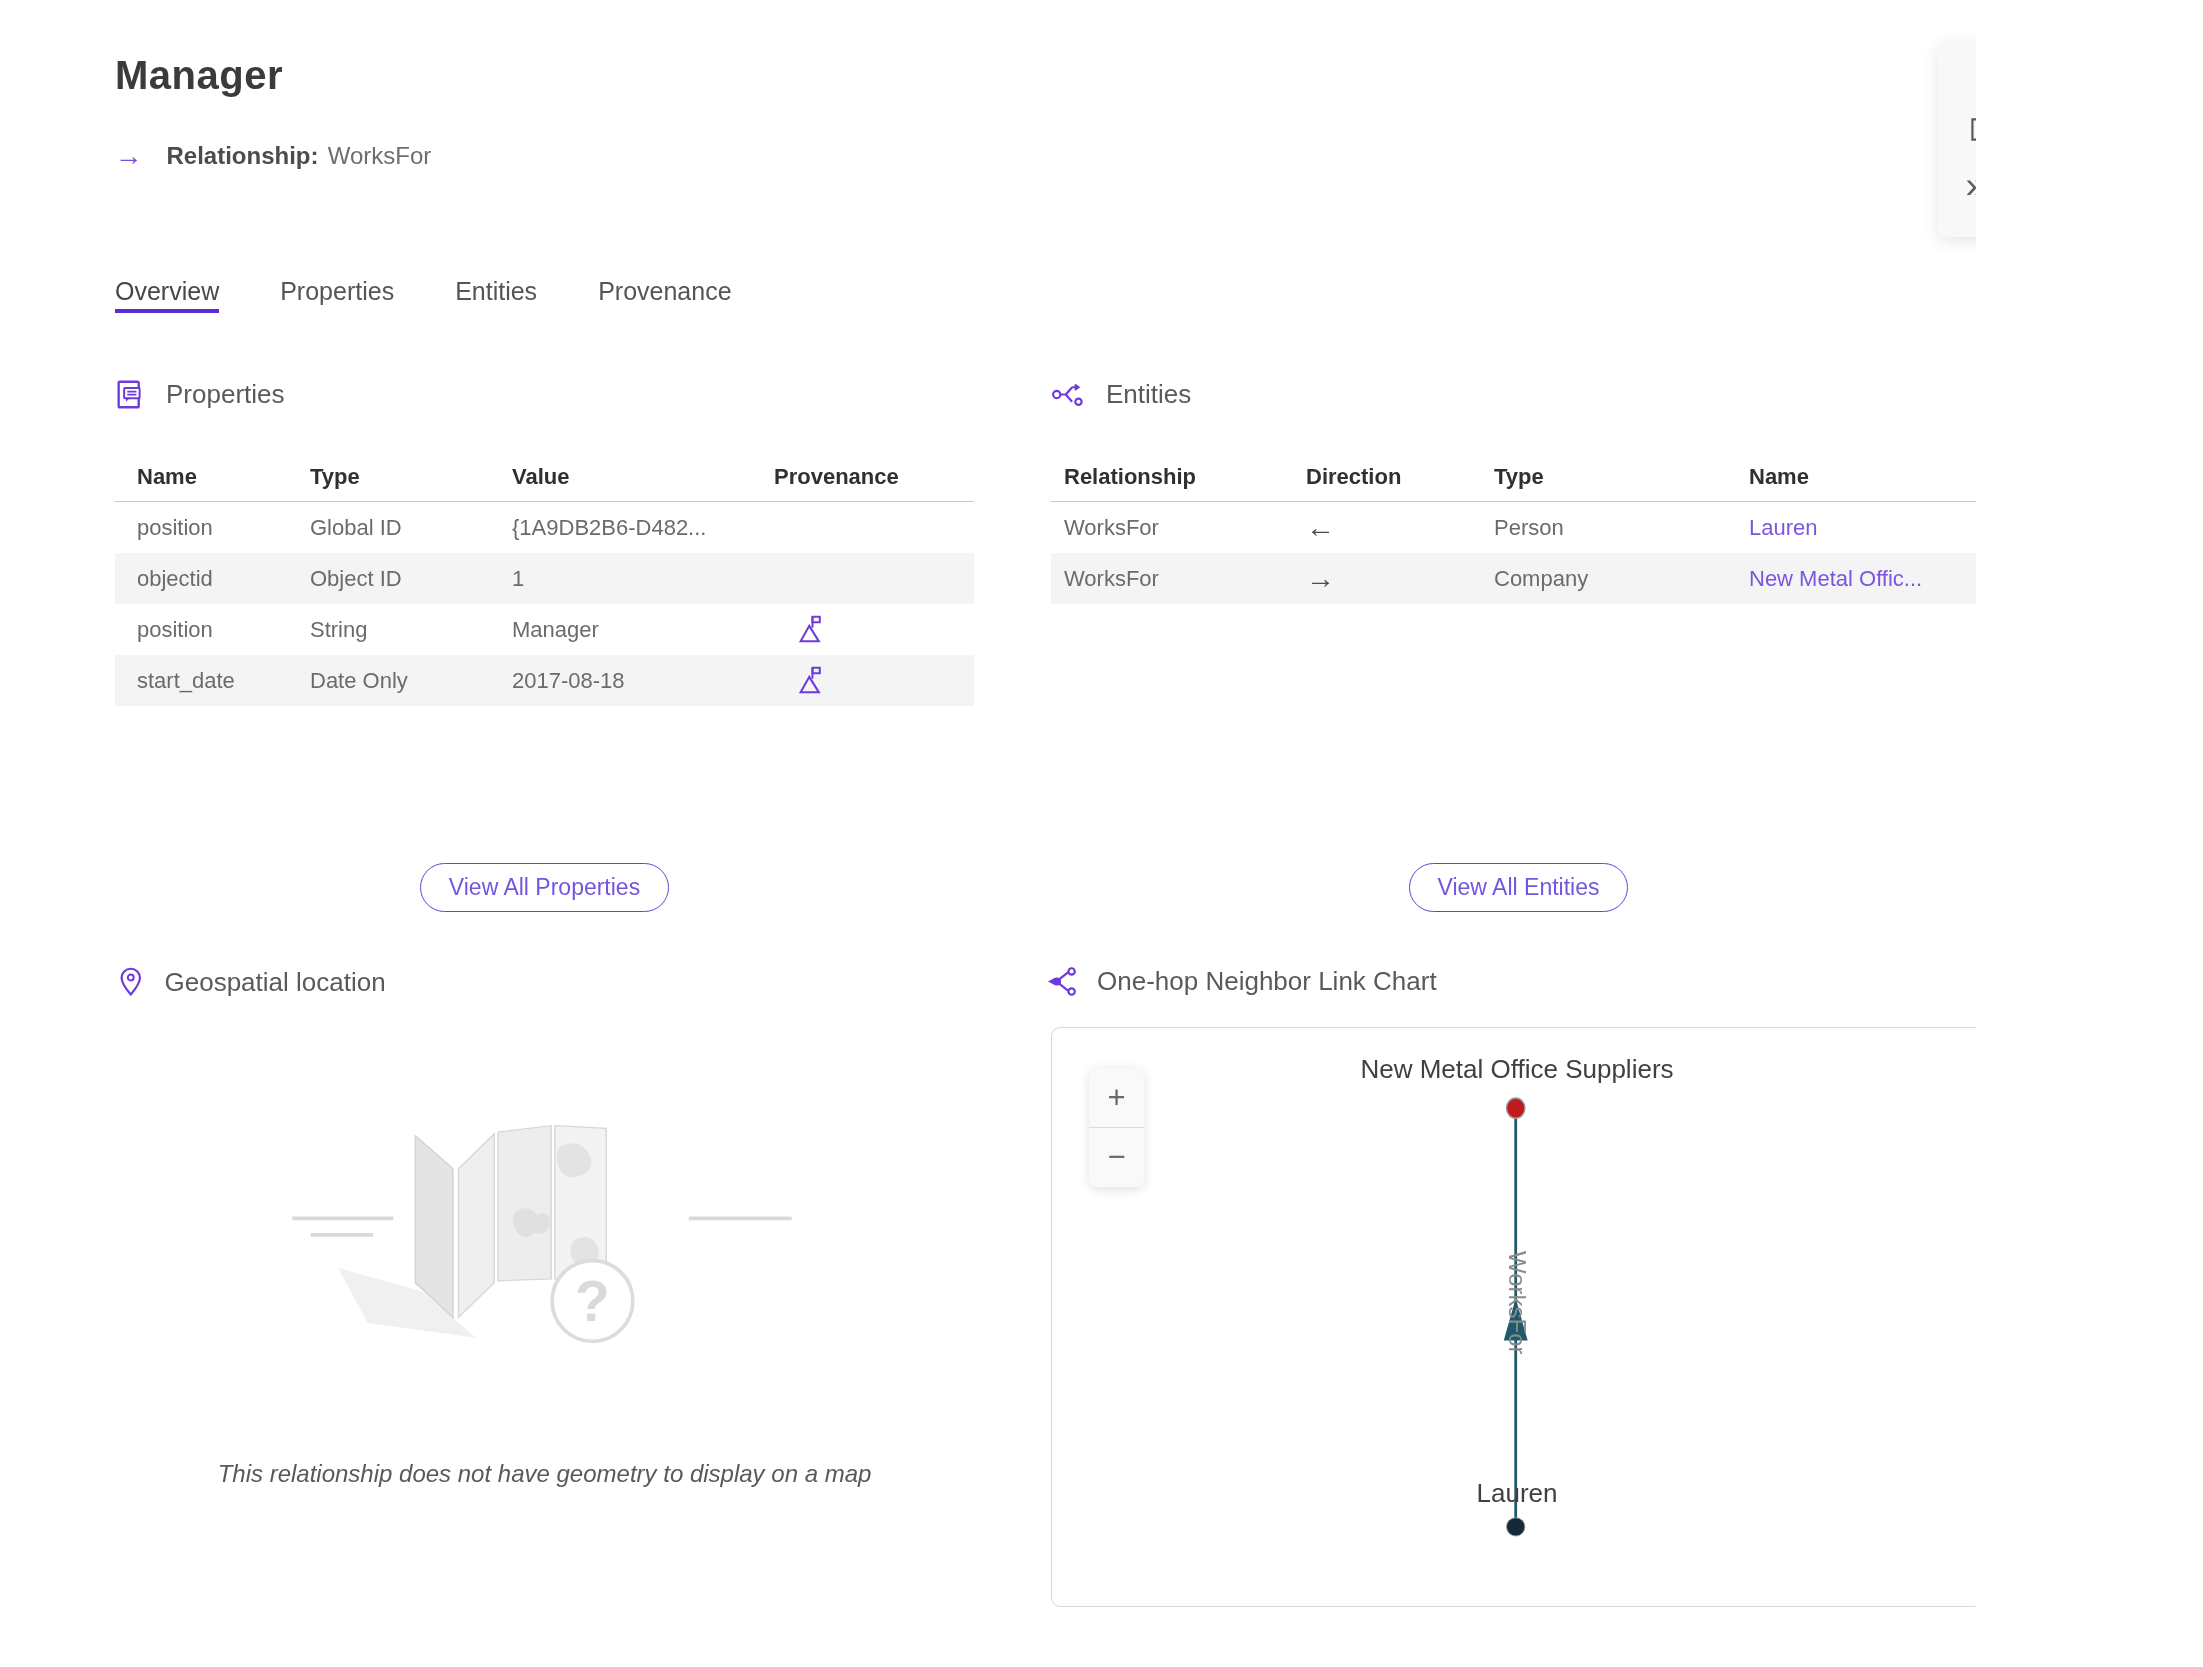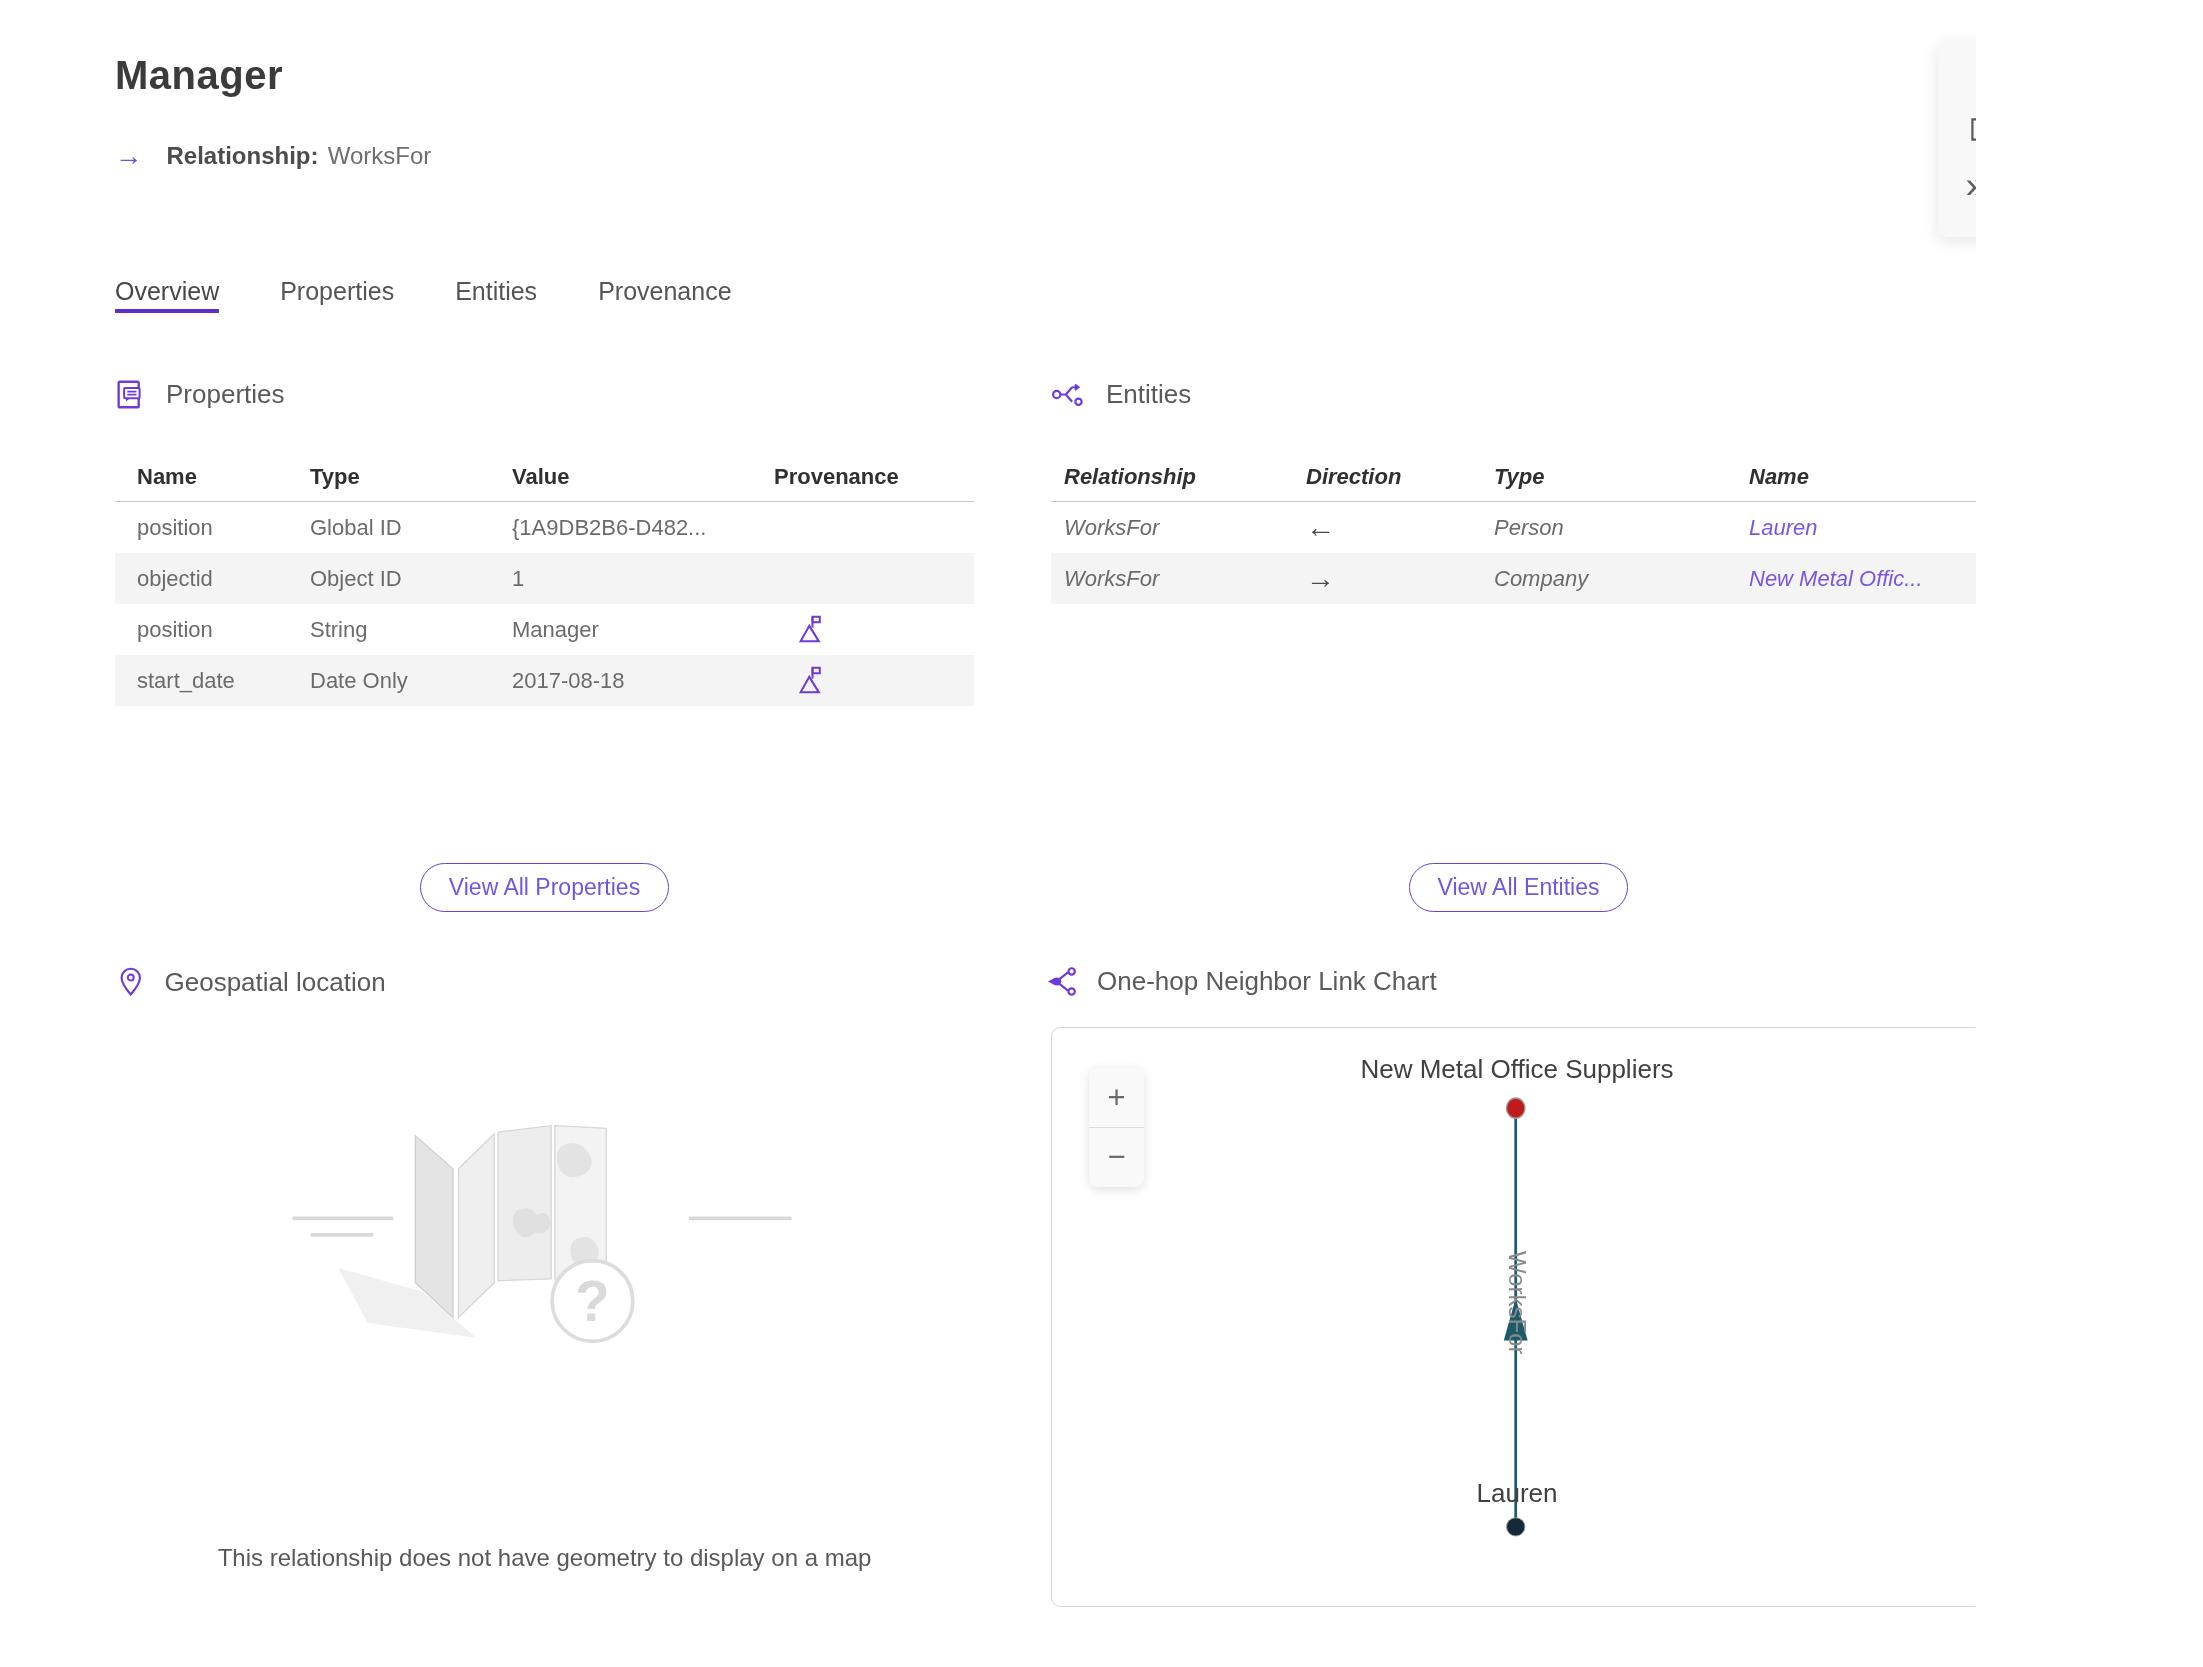--- a/index.html
+++ b/index.html
@@ -35,41 +35,41 @@
   .sh-ents  { left:1051px; top:379px; }
   .sh-geo   { left:117px; top:966px; }
   .sh-link  { left:1044px; top:966px;gap:16px; }
 
   
   .tbl { position:absolute; font-size:22px; }
   .tbl-props { left:115px; top:452px; width:859px; }
   .tbl-ents  { left:1051px; top:452px; width:929px; }
   .trow { display:grid; align-items:center; height:51px; color:#6b6b6b; }
   .tbl-props .trow { grid-template-columns:195px 202px 262px 200px; }
-  .tbl-ents  .trow { grid-template-columns:255px 188px 255px 230px;font-style:italic; }
+  .tbl-ents  .trow { grid-template-columns:255px 188px 255px 230px; }
   .thead { height:50px; border-bottom:0.9px solid #c9c9c9; color:#303030; font-weight:700; }
   .trow > div:first-child { padding-left:22px; }
   .tbl-ents .trow > div:first-child { padding-left:13px; }
   .row-alt { background:#f4f4f4; }
   .dir-cell { font-size:29px; color:#4a4a4a; }
   .ent-link { color:#7a55e0; cursor:pointer; }
   .flag-cell { padding-left:22px; }
 
   
   .btn-wrap { position:absolute; top:863px; text-align:center; }
   .bw-left { left:115px; width:859px; }
   .bw-right { left:1054px; width:929px; }
   .pill-btn { display:inline-block; border:1.8px solid #6940d8; border-radius:26px;
     color:#7356e0; background:#fff; font-size:23px; padding:10px 27.5px; cursor:pointer;
     font-family:"Liberation Sans", sans-serif; }
 
   
   .map-illustration { position:absolute; left:285px; top:1073px; }
-  .geo-message { position:absolute; left:115px; top:1544px; width:859px; text-align:center;
-    font-size:24px; color:#595959; }
+  .geo-message { position:absolute; left:115px; top:1460px; width:859px; text-align:center;
+    font-size:24px; color:#595959;font-style:italic; }
 
   
   .link-chart-card { position:absolute; left:1051px; top:1027px; width:932px; height:580px;
     border:0.9px solid #d6d6d6; border-radius:9.2px; background:#fff; }
   .zoom-ctl { position:absolute; left:37px; top:40px; width:55px; background:#f9f9f9;
     border-radius:8.3px; box-shadow:0 2.8px 11px rgba(0,0,0,0.12); overflow:hidden; }
   .zoom-btn { width:55px; height:59px; display:flex; align-items:center; justify-content:center;
     font-size:31px; color:#6a6a6a; cursor:pointer; background:#f9f9f9; border:none; }
   .zoom-div { height:0.9px; background:#dcdcdc; }
   .chart-svg { position:absolute; left:0; top:0; }

